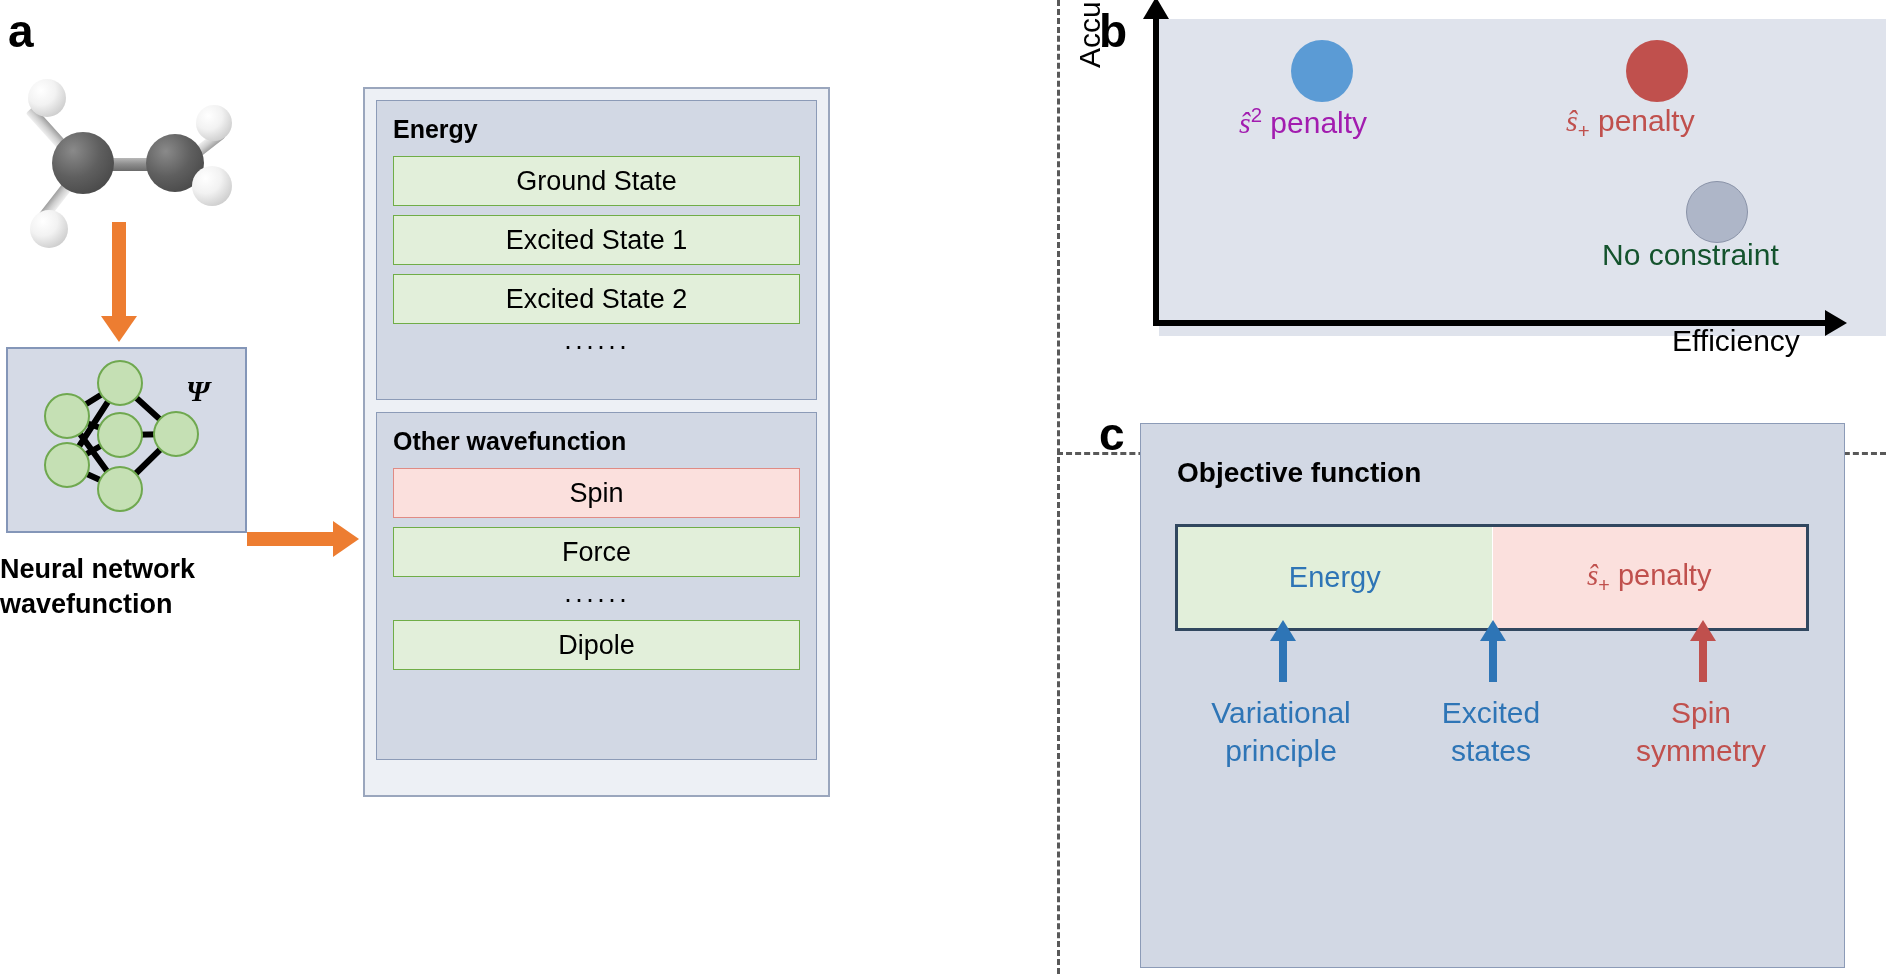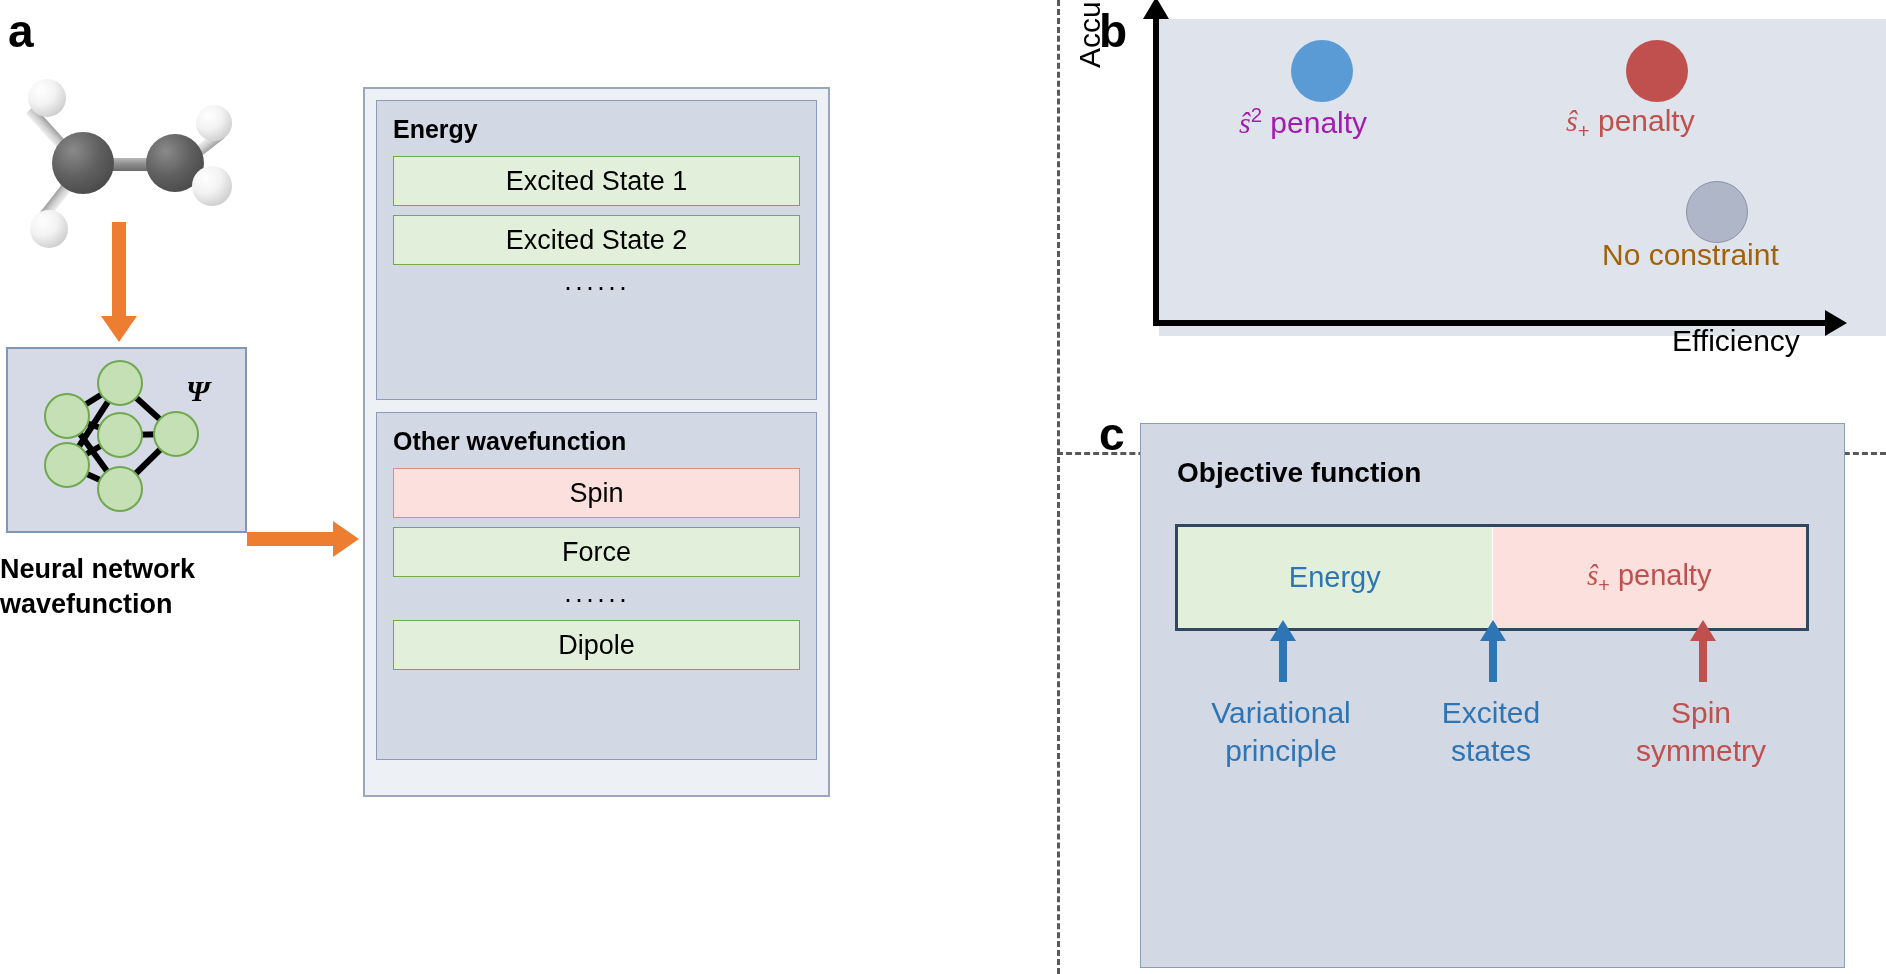--- a/index.html
+++ b/index.html
@@ -349,20 +349,21 @@
 
   <div class="nn-caption">
     <div>Neural network</div>
     <div>wavefunction</div>
   </div>
 
   <div class="obs-outer">
 
     <div class="obs-group energy">
       <div class="obs-title">Energy</div>
+      <div class="obs-item green">Ground State</div>
       <div class="obs-item green">Excited State 1</div>
       <div class="obs-item green">Excited State 2</div>
       <div class="obs-ellipsis">······</div>
     </div>
 
     <div class="obs-group other">
       <div class="obs-title">Other wavefunction</div>
       <div class="obs-item red">Spin</div>
       <div class="obs-item green">Force</div>
       <div class="obs-ellipsis">······</div>
@@ -386,21 +387,21 @@
 <div class="bubble-label" style="left:1239px; top:104px; color:#a21caf;">
   <span class="hat">ŝ</span><sup class="sq">2</sup><span> penalty</span>
 </div>
 
 <div class="bubble" style="left:1626px; top:40px; width:62px; height:62px; background:#C0504D;"></div>
 <div class="bubble-label" style="left:1566px; top:104px; color:#C0504D;">
   <span class="hat">ŝ</span><sub class="plus">+</sub><span> penalty</span>
 </div>
 
 <div class="bubble" style="left:1686px; top:181px; width:62px; height:62px; background:#AEB6C8; border:1px solid #8a93a8;"></div>
-<div class="bubble-label" style="left:1602px; top:238px; color:#a16207;">No constraint</div>
+<div class="bubble-label" style="left:1602px; top:238px; color:#14532d;">No constraint</div>
 
 <div class="panel-letter" id="letter-c">c</div>
 
 <div id="panel-c"></div>
 
 <div class="obj-box">
   <div class="obj-title">Objective function</div>
 
   <div class="obj-row">
     <div class="obj-cell green">

